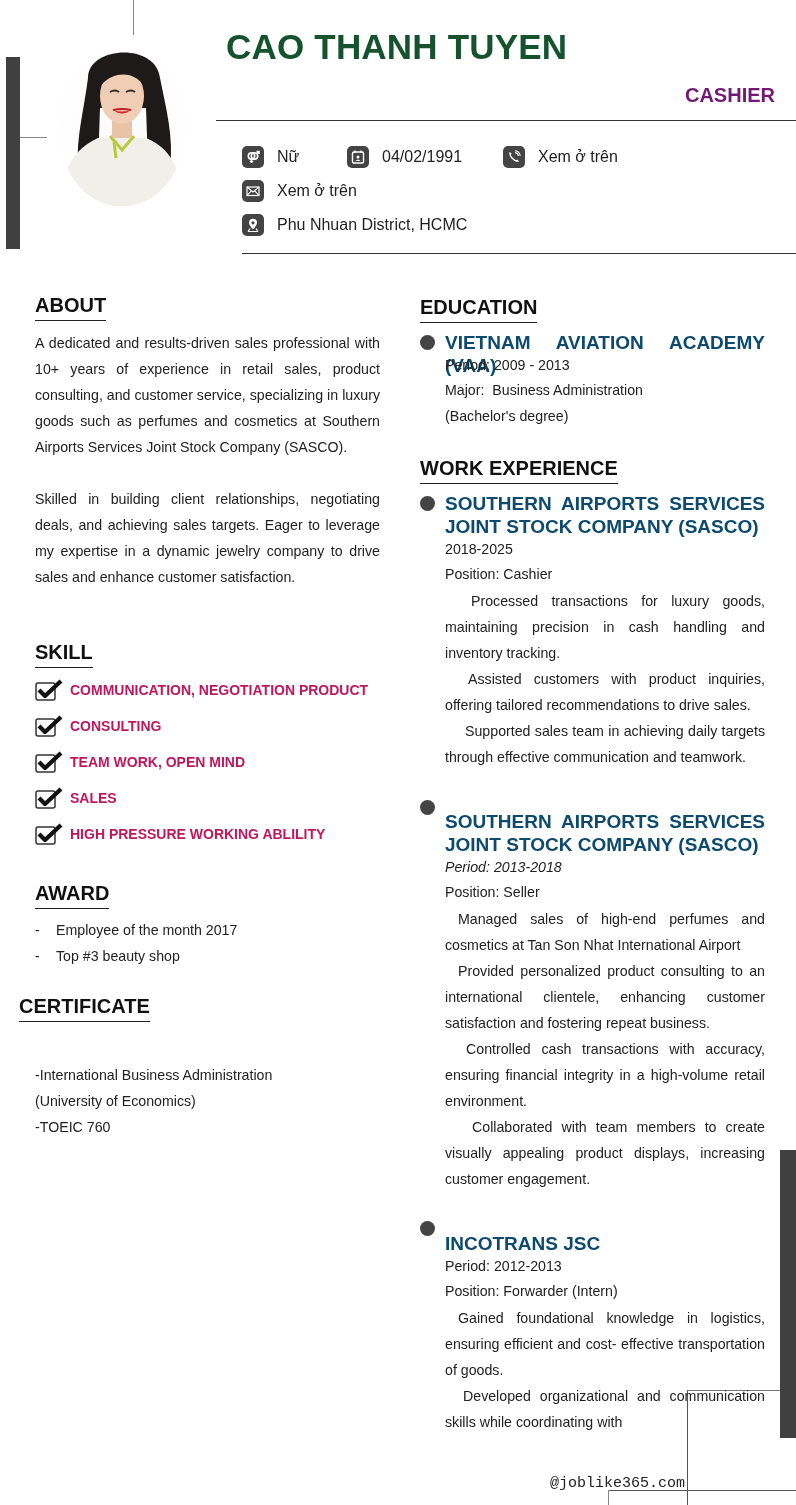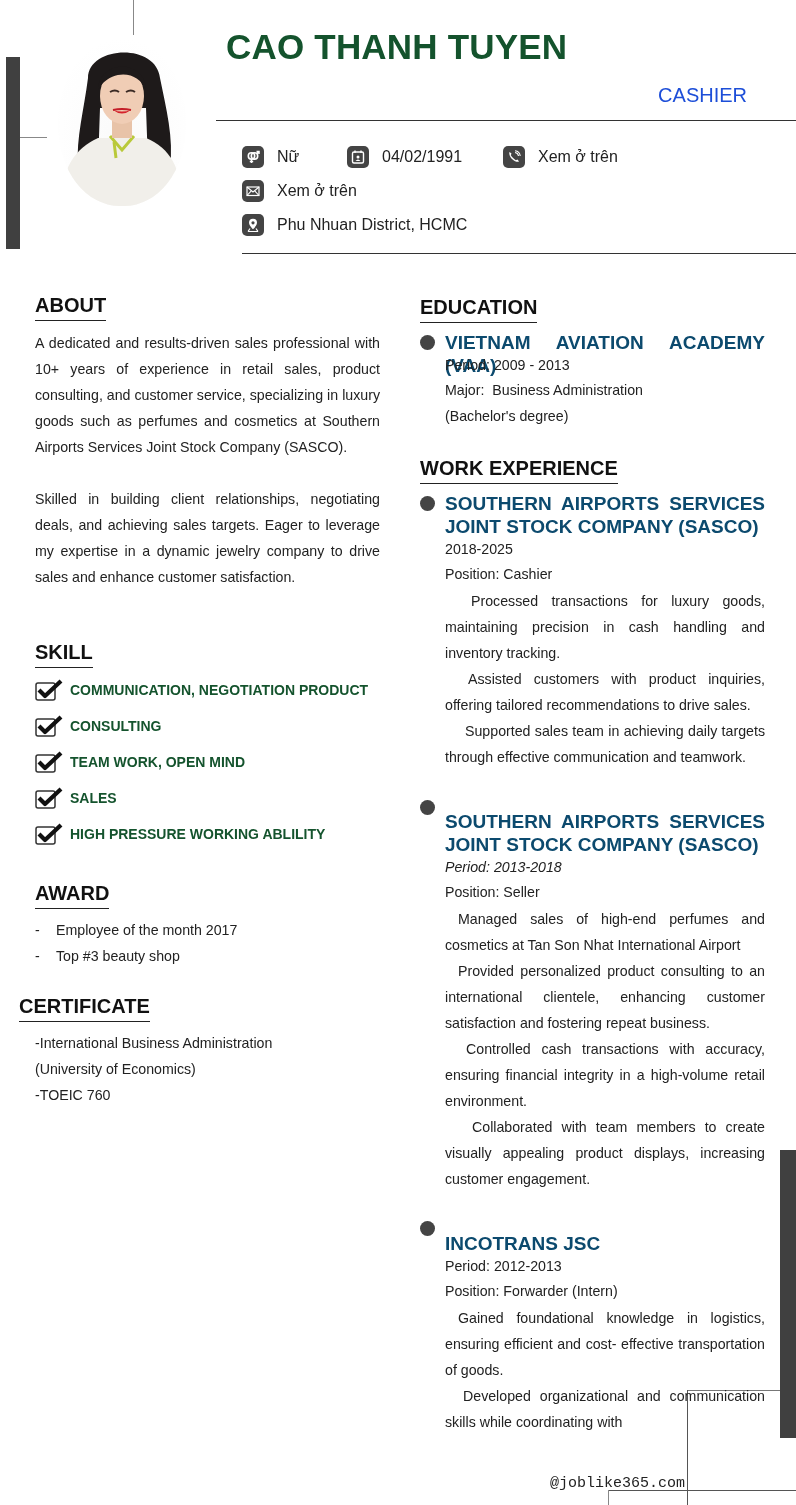--- a/index.html
+++ b/index.html
@@ -16,39 +16,39 @@
   .deco-box-h { left: 687px; top: 1390px; width: 93px; height: 1px; background: #777; }
   .deco-bottom-h { left: 608px; top: 1490px; width: 188px; height: 1px; background: #555; }
   .deco-bottom-v { left: 608px; top: 1490px; width: 1px; height: 15px; background: #888; }
 
   
   .avatar { position: absolute; left: 58px; top: 38px; width: 128px; height: 168px; border-radius: 50% 50% 48% 48%; overflow: hidden; background: #fff; }
   .avatar svg { width: 100%; height: 100%; display: block; }
 
   
   .name { position: absolute; left: 226px; top: 27px; font-size: 35px; font-weight: 700; color: #14532d; letter-spacing: 0.2px; }
-  .job-title { position: absolute; right: 49px; top: 84px; font-size: 20px; font-weight: 400; color: #1d4ed8; }
+  .job-title { position: absolute; right: 21px; top: 84px; font-size: 20px; font-weight: 700; color: #701a75; }
   .header-rule-1 { position: absolute; left: 216px; top: 120px; width: 580px; height: 1px; background: #333; }
   .header-rule-2 { position: absolute; left: 242px; top: 253px; width: 554px; height: 1px; background: #333; }
 
   .contact { position: absolute; font-size: 16px; color: #222; display: flex; align-items: center; }
   .contact .ico { width: 22px; height: 22px; border-radius: 5px; background: #444; display: inline-flex; align-items: center; justify-content: center; margin-right: 13px; }
   .contact .ico svg { width: 16px; height: 16px; }
 
   
   .section-title { position: absolute; font-size: 20px; font-weight: 700; color: #111; padding-bottom: 3px; border-bottom: 1.5px solid #222; line-height: 24px; }
   .para { position: absolute; font-size: 14.2px; line-height: 26px; color: #222; text-align: justify; }
 
-  .skill { position: absolute; left: 35px; display: flex; align-items: center; font-size: 14px; font-weight: 700; color: #14532d; }
+  .skill { position: absolute; left: 35px; display: flex; align-items: center; font-size: 14px; font-weight: 700; color: #be185d; }
   .skill .chk { width: 28px; height: 24px; margin-right: 7px; }
 
   .award { position: absolute; left: 35px; font-size: 14.2px; color: #222; }
   .award .dash { display: inline-block; width: 21px; }
 
-  .plain { position: absolute; font-size: 14.2px; color: #222; }
+  .plain { position: absolute; font-size: 14.2px; color: #222; margin-top: 32px; }
 
   .dot { position: absolute; left: 420px; width: 15px; height: 15px; border-radius: 50%; background: #444; }
   .entry-title { position: absolute; left: 445px; width: 320px; font-size: 19px; font-weight: 700; color: #0c4a6e; line-height: 23px; text-align: justify; text-align-last: left; }
   .entry-line { position: absolute; left: 445px; font-size: 14.2px; color: #222; }
   .bullet { position: absolute; left: 445px; width: 320px; font-size: 14.2px; line-height: 26px; color: #222; text-align: justify; }
 
   .watermark { position: absolute; left: 550px; top: 1475px; font-family: "Liberation Mono", "DejaVu Sans Mono", monospace; font-size: 15px; color: #222; }
 </style>
 </head>
 <body>

